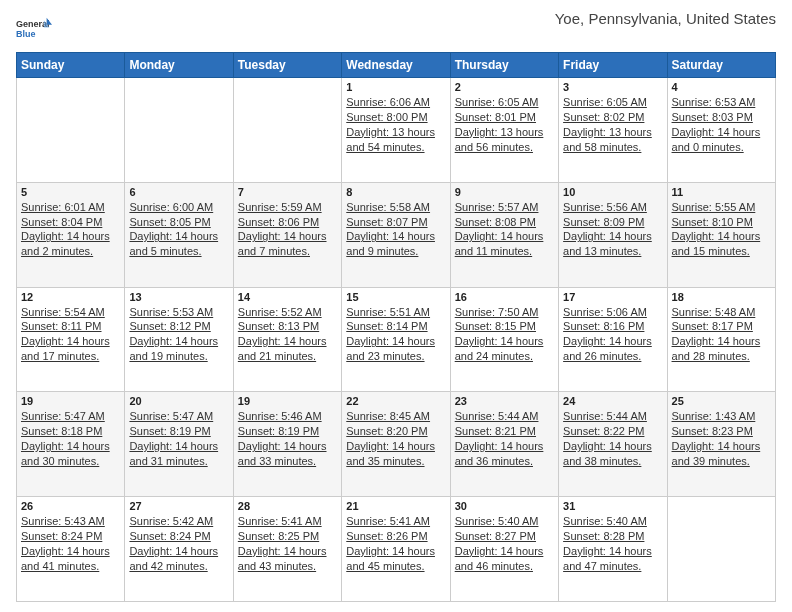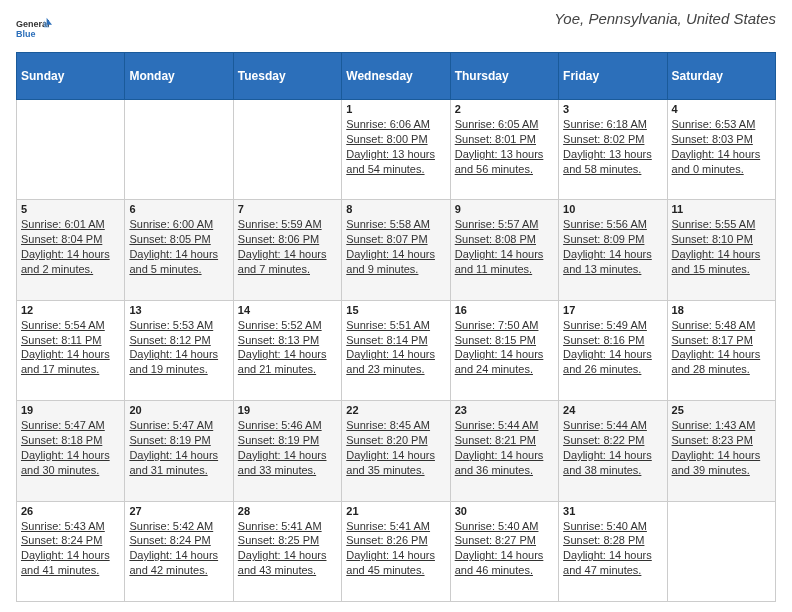--- a/index.html
+++ b/index.html
@@ -33,35 +33,34 @@
     }
     .title-block h1 {
       font-size: 32px;
       font-weight: bold;
       color: #222;
     }
     .title-block h2 {
       font-size: 15px;
       font-weight: normal;
       color: #444;
-      font-style: italic;
     }
     .calendar {
       flex: 1;
       border: 1px solid #ccc;
       border-collapse: collapse;
       width: 100%;
       table-layout: fixed;
     }
     .calendar th {
       background: #2c6fba;
       color: #fff;
       font-size: 12px;
       font-weight: bold;
-      padding: 16px 4px;
+      padding: 5px 4px;
       text-align: left;
       border: 1px solid #1a5a9a;
     }
     .calendar td {
       border: 1px solid #ccc;
       vertical-align: top;
       padding: 3px 4px;
       font-size: 9.5px;
       color: #333;
       background: #fff;
@@ -131,21 +130,21 @@
           </td>
           <td>
             <span class="day-num">2</span>
             <div class="day-info">Sunrise: 6:05 AM
 Sunset: 8:01 PM
 Daylight: 13 hours
 and 56 minutes.</div>
           </td>
           <td>
             <span class="day-num">3</span>
-            <div class="day-info">Sunrise: 6:18 AM
+            <div class="day-info">Sunrise: 6:05 AM
 Sunset: 8:02 PM
 Daylight: 13 hours
 and 58 minutes.</div>
           </td>
           <td>
             <span class="day-num">4</span>
             <div class="day-info">Sunrise: 6:53 AM
 Sunset: 8:03 PM
 Daylight: 14 hours
 and 0 minutes.</div>
@@ -233,21 +232,21 @@
           </td>
           <td>
             <span class="day-num">16</span>
             <div class="day-info">Sunrise: 7:50 AM
 Sunset: 8:15 PM
 Daylight: 14 hours
 and 24 minutes.</div>
           </td>
           <td>
             <span class="day-num">17</span>
-            <div class="day-info">Sunrise: 5:49 AM
+            <div class="day-info">Sunrise: 5:06 AM
 Sunset: 8:16 PM
 Daylight: 14 hours
 and 26 minutes.</div>
           </td>
           <td>
             <span class="day-num">18</span>
             <div class="day-info">Sunrise: 5:48 AM
 Sunset: 8:17 PM
 Daylight: 14 hours
 and 28 minutes.</div>

